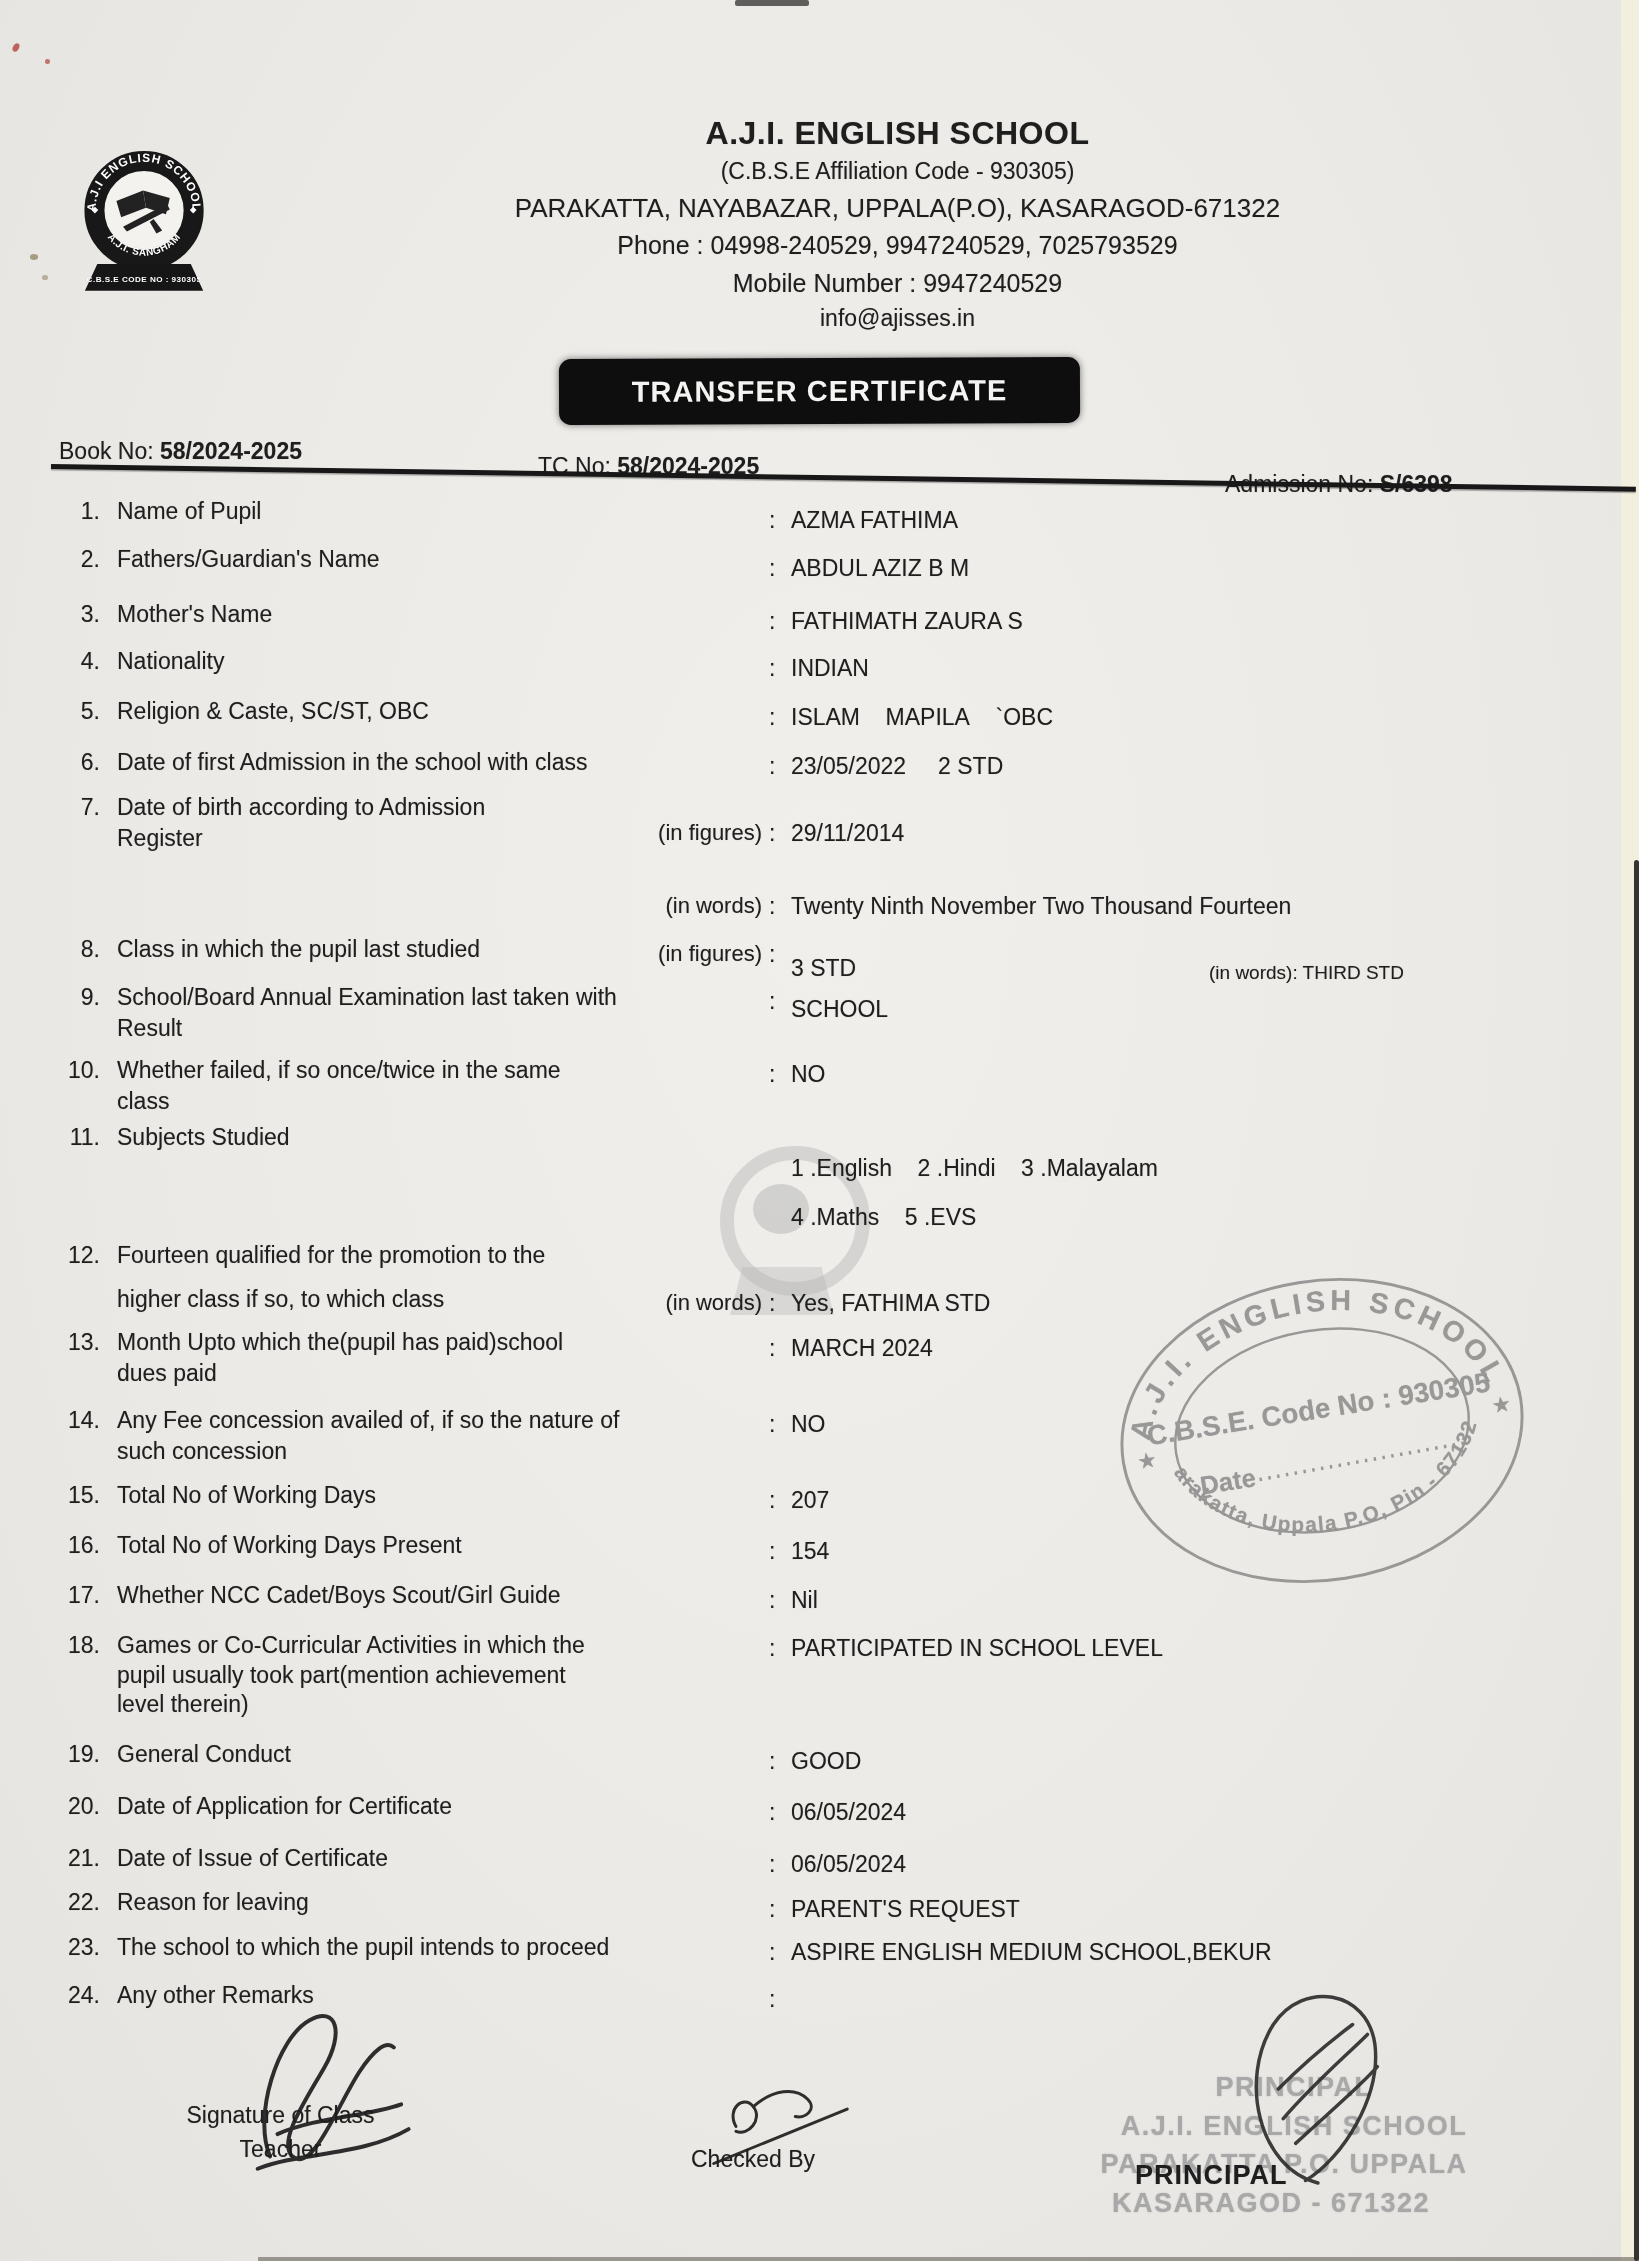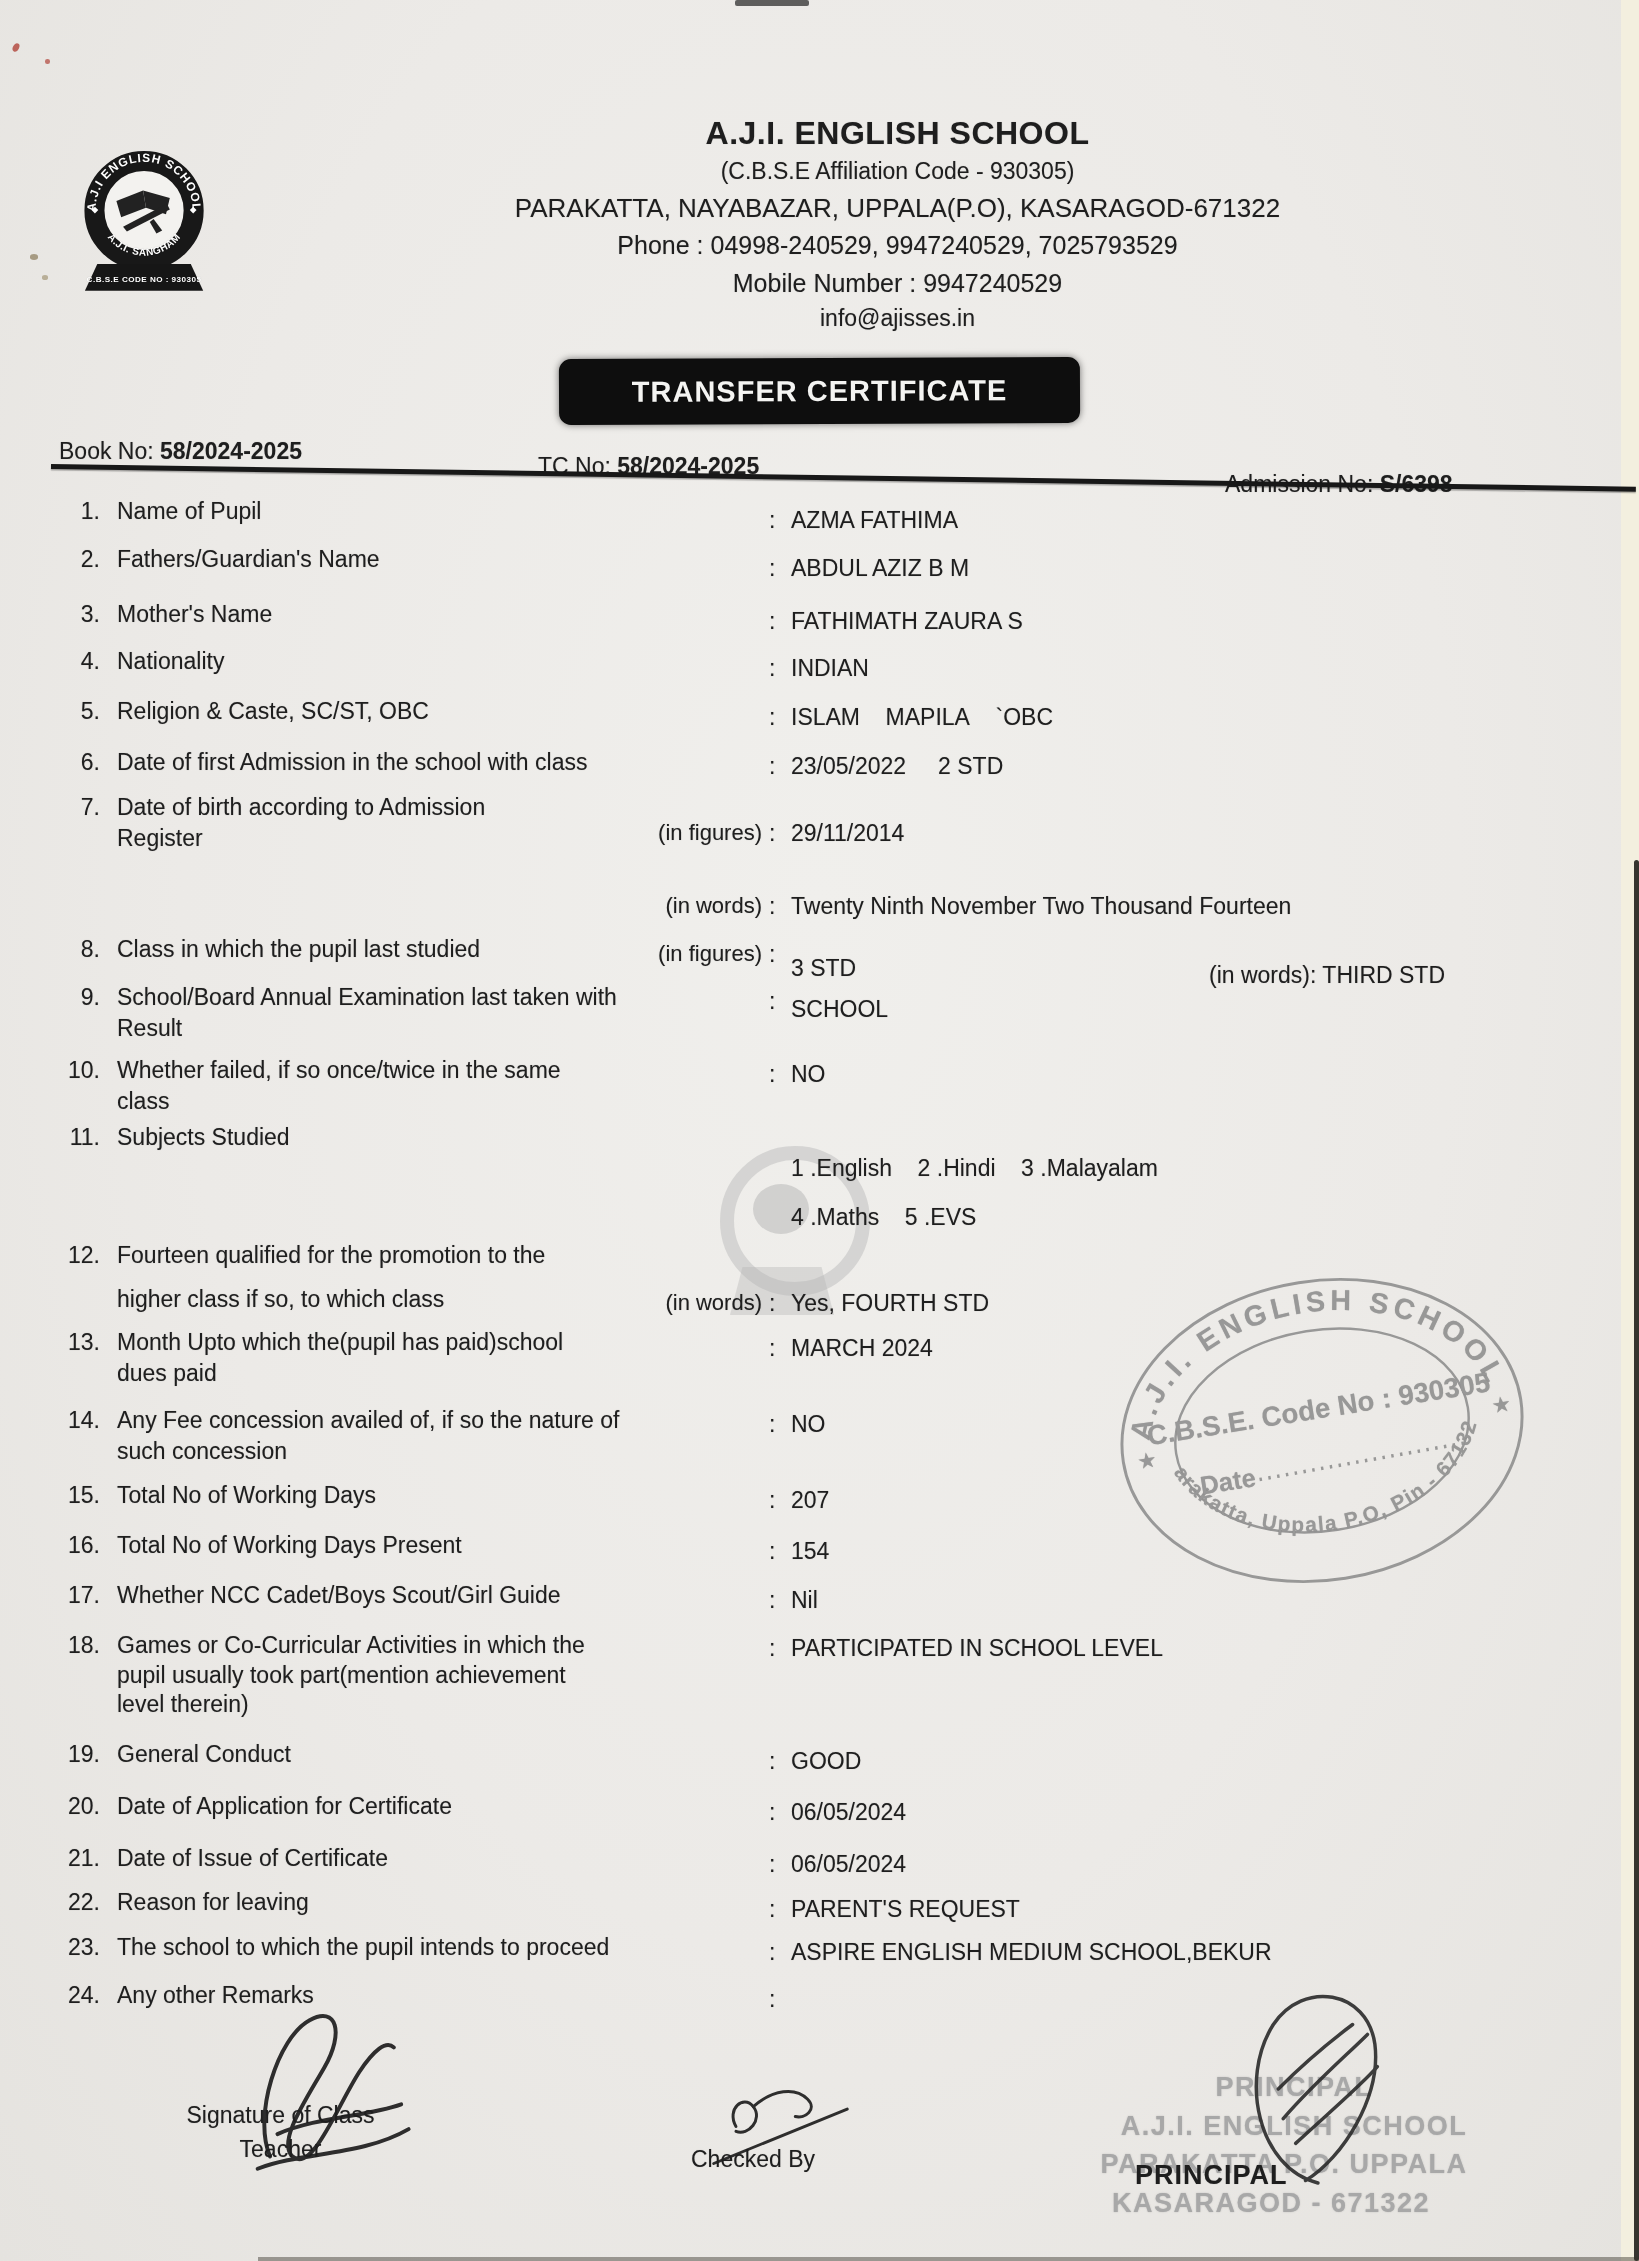--- a/index.html
+++ b/index.html
@@ -160,21 +160,21 @@
     <span class="ann" style="top:99px">(in words)</span>
     <span class="col" style="top:99px">:</span>
     <span class="val" style="top:99px">Twenty Ninth November Two Thousand Fourteen</span>
   </div>
   <div class="row" style="top:936px">
     <span class="num">8.</span>
     <span class="lbl">Class in which the pupil last studied</span>
     <span class="ann" style="top:5px">(in figures)</span>
     <span class="col" style="top:5px">:</span>
     <span class="val" style="top:19px">3 STD</span>
-    <span style="left:1209px;top:26px;font-size:23px;text-align:right;">(in words): THIRD STD</span>
+    <span style="left:1209px;top:26px;font-size:19px;text-align:right;">(in words): THIRD STD</span>
   </div>
   <div class="row" style="top:984px">
     <span class="num">9.</span>
     <span class="lbl">School/Board Annual Examination last taken with</span>
     <span class="lbl" style="top:31px">Result</span>
     <span class="col" style="top:4px">:</span>
     <span class="val" style="top:12px">SCHOOL</span>
   </div>
   <div class="row" style="top:1057px">
     <span class="num">10.</span>
@@ -188,21 +188,21 @@
     <span class="lbl">Subjects Studied</span>
     <span class="val" style="top:31px">1 .English&nbsp;&nbsp;&nbsp;&nbsp;2 .Hindi&nbsp;&nbsp;&nbsp;&nbsp;3 .Malayalam</span>
     <span class="val" style="top:80px">4 .Maths&nbsp;&nbsp;&nbsp;&nbsp;5 .EVS</span>
   </div>
   <div class="row" style="top:1242px">
     <span class="num">12.</span>
     <span class="lbl">Fourteen qualified for the promotion to the</span>
     <span class="lbl" style="top:44px">higher class if so, to which class</span>
     <span class="ann" style="top:48px">(in words)</span>
     <span class="col" style="top:48px">:</span>
-    <span class="val" style="top:48px">Yes, FOURTH STD</span>
+    <span class="val" style="top:48px">Yes, FATHIMA STD</span>
   </div>
   <div class="row" style="top:1329px">
     <span class="num">13.</span>
     <span class="lbl">Month Upto which the(pupil has paid)school</span>
     <span class="lbl" style="top:31px">dues paid</span>
     <span class="col" style="top:6px">:</span>
     <span class="val" style="top:6px">MARCH 2024</span>
   </div>
   <div class="row" style="top:1407px">
     <span class="num">14.</span>

